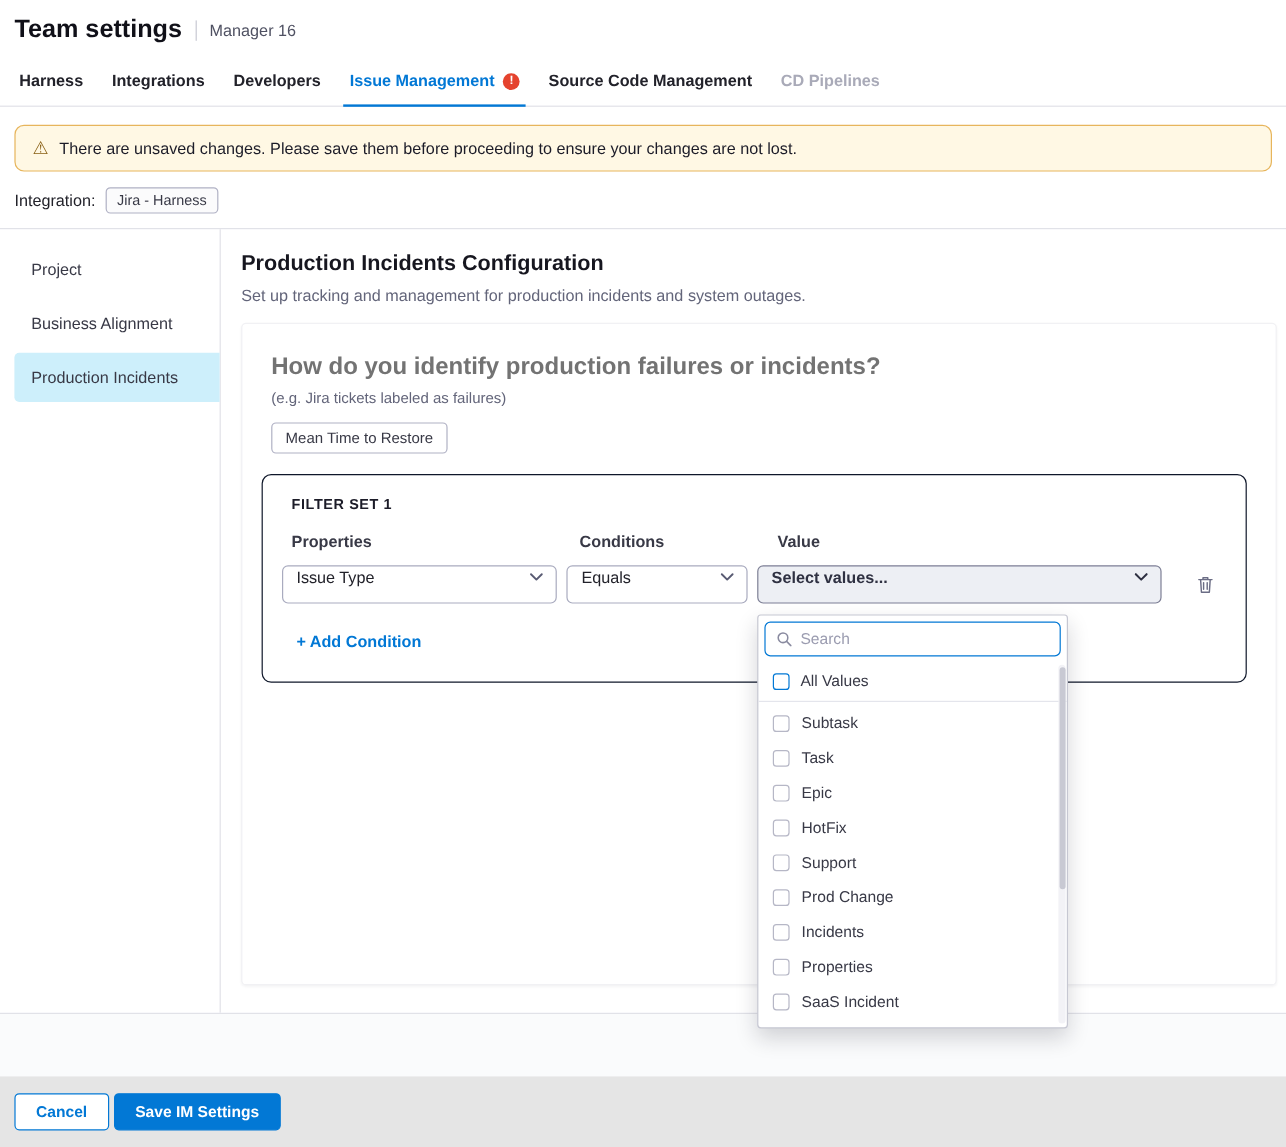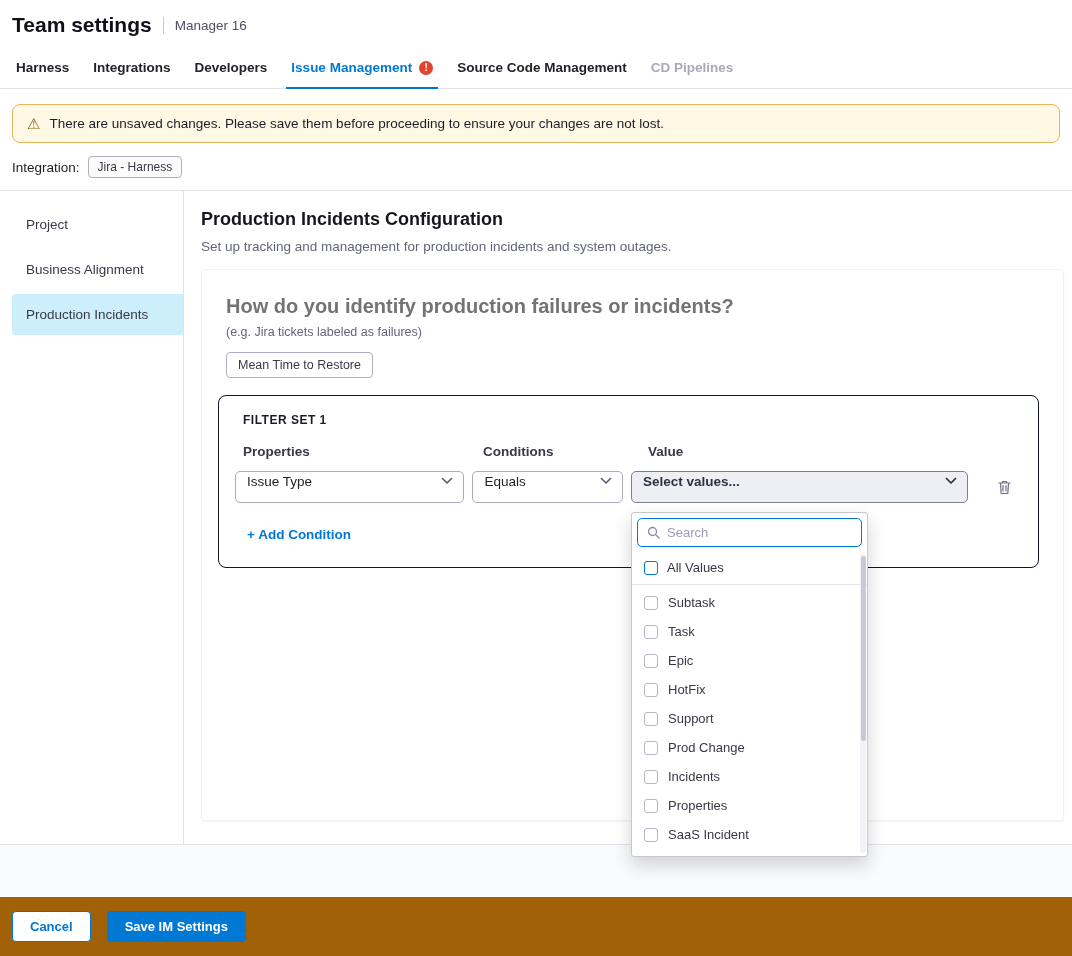--- a/index.html
+++ b/index.html
@@ -54,35 +54,35 @@
   .select { height: 32px; border: 1px solid #a9abbf; border-radius: 5px; background: #fff; display: flex; align-items: center; justify-content: space-between; gap: 6px; padding: 0 10px 12px 11px; font-size: 13.5px; color: #22222a; cursor: pointer; }
   .select.property { width: 240px; }
   .select.condition { width: 157px; }
   .value-wrap { position: relative; width: 337px; flex: none; }
   .select.value { width: 337px; background: #edeff4; border-color: #7d7f95; font-weight: 600; color: #2f3142; }
   .chev { display: flex; flex: none; }
   .trash-btn { margin-left: 19px; background: none; border: none; cursor: pointer; display: flex; padding: 2px; }
   .add-condition { display: inline-flex; margin: 24px 0 0 12px; color: #0278d5; font-weight: 600; font-size: 13.5px; cursor: pointer; }
 
   
-  .dropdown { position: absolute; top: calc(100% + 9px); left: 0; width: 237px; background: #fff; border: 1px solid #c6c7d2; border-radius: 3px; box-shadow: 0 8px 18px rgba(20,20,40,.18); z-index: 20; }
+  .dropdown { position: absolute; top: calc(100% + 9px); left: 0; width: 259px; background: #fff; border: 1px solid #c6c7d2; border-radius: 3px; box-shadow: 0 8px 18px rgba(20,20,40,.18); z-index: 20; }
   .dd-search { margin: 5px; height: 29px; border: 1.6px solid #0278d5; border-radius: 5px; display: flex; align-items: center; gap: 7px; padding: 0 9px; background: #fff; }
   .dd-search input { border: none; outline: none; flex: 1; min-width: 0; font-size: 13px; font-family: inherit; color: #383946; background: transparent; }
   .dd-search input::placeholder { color: #9b9cb0; }
   .dd-allvalues { display: flex; align-items: center; gap: 9px; padding: 8px 10px 9px 12px; font-size: 13px; color: #383946; border-bottom: 1px solid #e4e5ec; cursor: pointer; }
   .cbx { width: 14px; height: 14px; border: 1.5px solid #b6b7c6; border-radius: 3px; background: #fff; flex: none; }
   .cbx.blue { border-color: #0278d5; }
   .dd-list { height: 271px; overflow: hidden; padding-top: 3px; }
   .dd-row { display: flex; align-items: center; gap: 10px; padding: 7px 10px 7px 12px; font-size: 13px; color: #383946; cursor: pointer; }
   .dd-scrollbar { position: absolute; top: 41px; bottom: 3px; right: 1px; width: 6px; background: #f2f2f6; border-radius: 3px; }
   .dd-thumb { position: absolute; top: 2px; right: 0; width: 5px; height: 62%; border-radius: 3px; background: #c8c9d3; }
 
   
   .bottom-band { height: 53px; flex: none; background: #fafbfc; border-top: 1px solid #e1e2e8; }
-  .footer { display: flex; align-items: flex-end; gap: 16px; padding: 14px 12px; background: #a16207; flex: none; }
+  .footer { display: flex; align-items: flex-end; gap: 4px; padding: 14px 12px; background: #e5e5e5; flex: none; }
   .btn { height: 31px; border-radius: 4px; font-weight: 700; font-size: 13px; font-family: inherit; cursor: pointer; padding: 0 17px; }
   .btn-cancel { background: #fff; border: 1px solid #0278d5; color: #0278d5; }
   .btn-save { background: #0278d5; border: 1px solid #0278d5; color: #fff; }
 </style>
 </head>
 <body>
 
 <div class="page">
 
   <div class="topbar">

